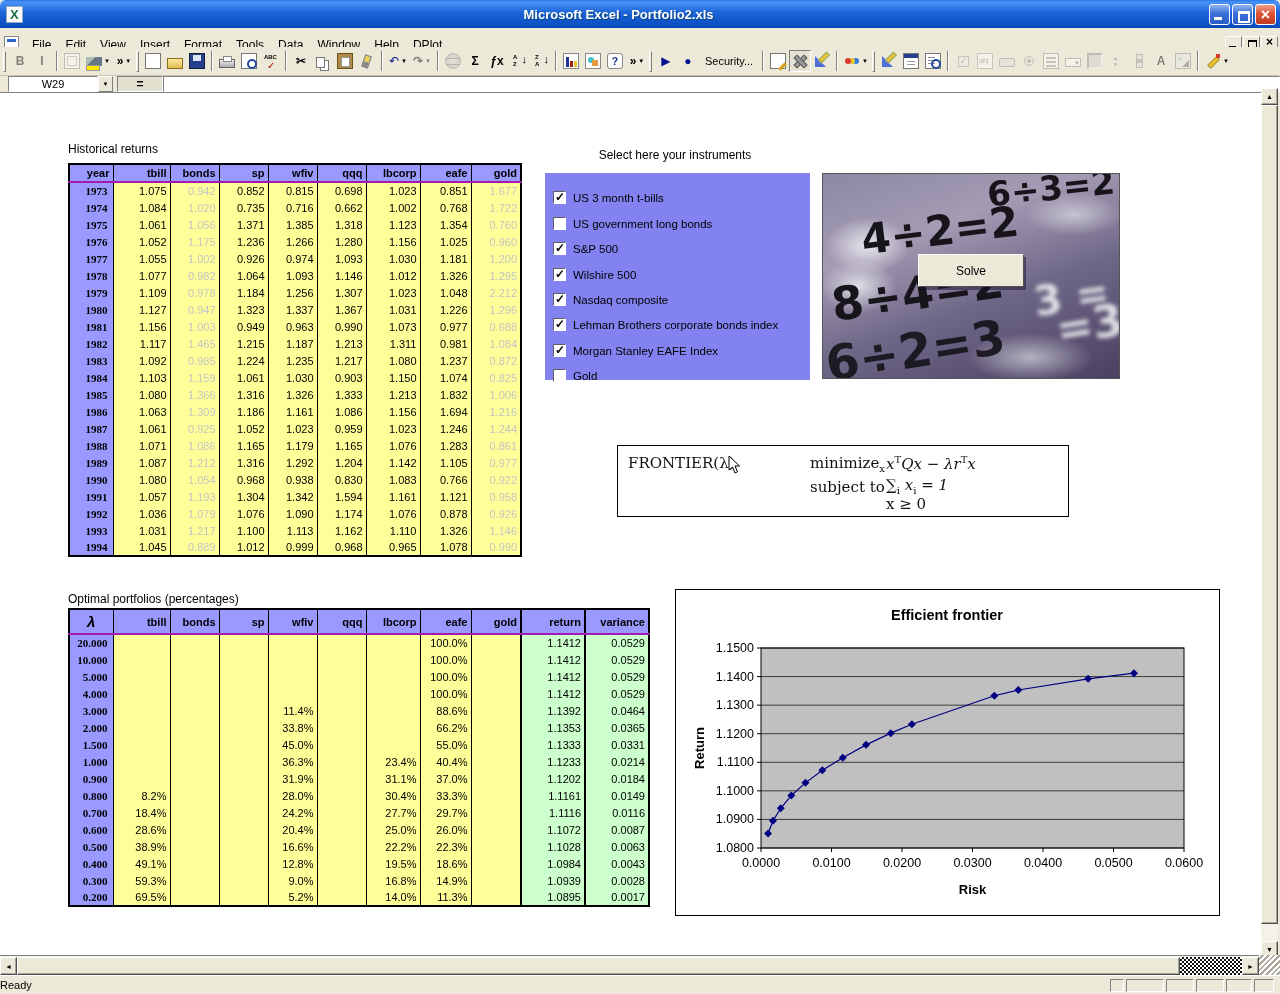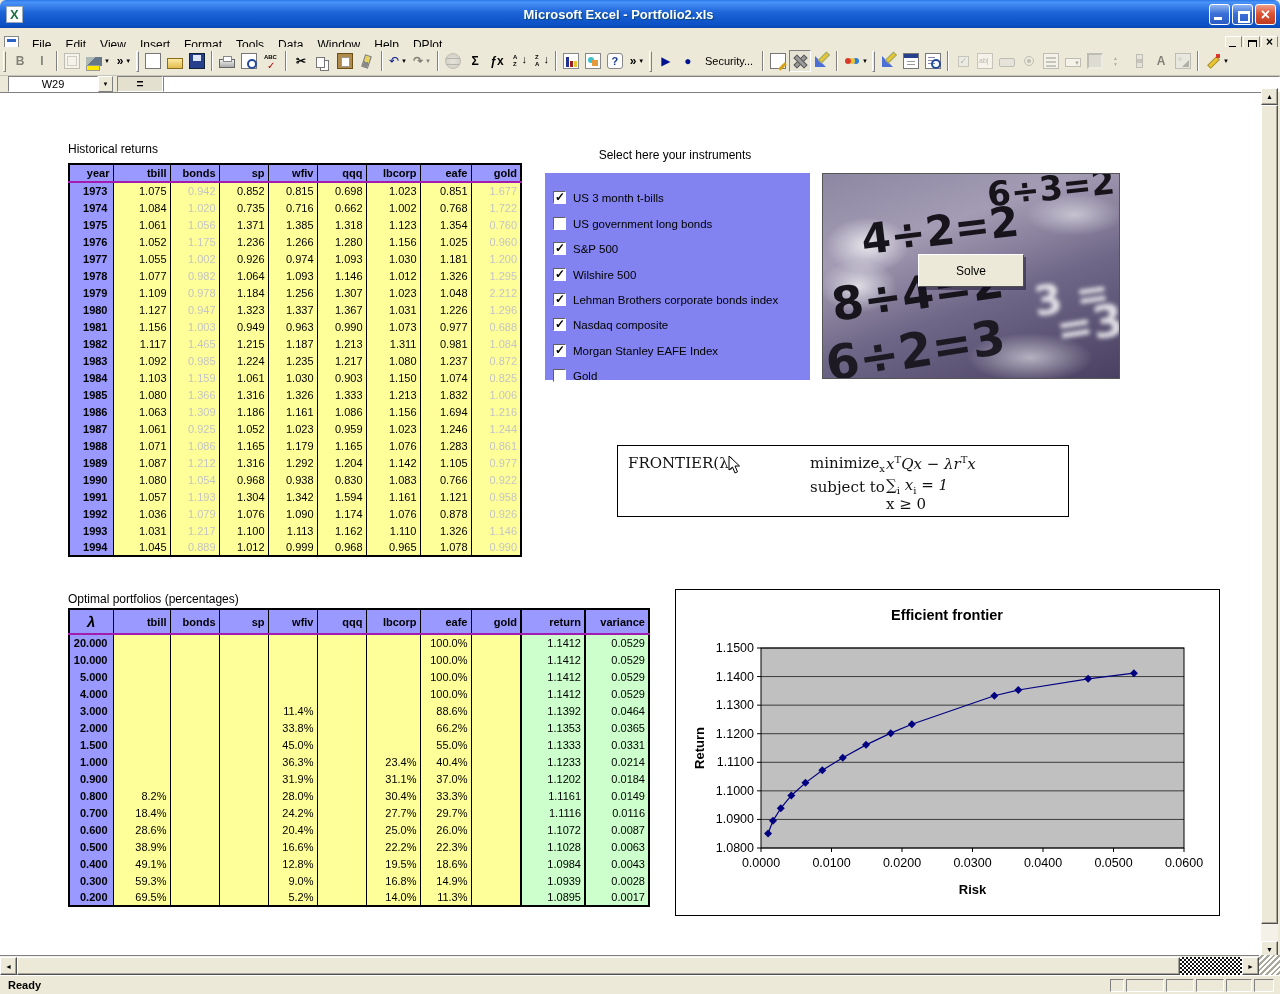--- a/index.html
+++ b/index.html
@@ -131,21 +131,21 @@
   
   .doc{position:absolute;left:0;top:92px;width:1261px;height:863px;background:#fff;overflow:hidden;
     border-top:1px solid #808080;}
   .sheet-label{position:absolute;font-size:12px;color:#000;}
 
   table.xl{border-collapse:collapse;table-layout:fixed;position:absolute;
     font-size:11px;border:2px solid #000;}
   table.xl td,table.xl th{border-left:1px solid #000;border-right:1px solid #000;padding:0 3px 0 0;
     overflow:hidden;white-space:nowrap;text-align:right;font-weight:normal;}
   table.xl thead th{background:#9999FF;font-weight:bold;border-bottom:2px solid #a21caf;}
-  table.xl .rowhead{background:#9999FF;font-weight:bold;padding-right:5px;}
+  table.xl .rowhead{background:#9999FF;font-weight:bold;padding-right:5px;font-family:Liberation Serif, serif;}
   table.xl td.val{background:#FFFF99;color:#000;}
   table.xl td.val.muted{color:#c4c4c4;}
   table.xl td.green{background:#CCFFCC;}
   #hist-table tr{height:17px;}
   #opt-table tr{height:17px;}
   #opt-table thead tr{height:25px;}
   #opt-table thead th.lam{font-size:15px;font-style:italic;text-align:center;padding:0;}
   #opt-table td.green{border-left:2px solid #000;}
 
   
@@ -206,21 +206,21 @@
   .hthumb{position:absolute;left:17px;top:1px;width:1163px;height:18px;background:#ECE9D8;
     border:1px solid;border-color:#fff #505050 #505050 #fff;box-shadow:inset -1px -1px 0 #a8a498;}
   .hchecker{position:absolute;left:1180px;top:1px;width:62px;height:18px;
     background:repeating-conic-gradient(#111 0% 25%,#fff 0% 50%);background-size:4px 4px;}
   .corner{position:absolute;left:1259px;top:955px;width:21px;height:20px;background:#ECE9D8;
     background-image:repeating-linear-gradient(135deg,#fff 0 2px,#aca899 2px 4px);}
 
   
   .statusbar{position:absolute;left:0;top:975px;right:0;height:19px;background:#ECE9D8;
     border-top:1px solid #fff;display:flex;align-items:center;font-size:11px;}
-  .status-text{margin-left:8px;color:#000;font-weight:bold;}
+  .status-text{margin-left:0;color:#000;}
   .panes{margin-left:auto;display:flex;gap:2px;margin-right:6px;}
   .pane{height:13px;border:1px solid;border-color:#808080 #fff #fff #808080;}
 </style>
 </head>
 <body>
 
 <div class="window">
 
   <div class="titlebar">
     <span class="app-icon"></span>
@@ -704,25 +704,25 @@
         <div class="chk-row">
           <span class="chk-box on"></span>
           <span class="chk-label">S&amp;P 500</span>
         </div>
         <div class="chk-row">
           <span class="chk-box on"></span>
           <span class="chk-label">Wilshire 500</span>
         </div>
         <div class="chk-row">
           <span class="chk-box on"></span>
-          <span class="chk-label">Lehman Brothers corporate bonds index</span>
+          <span class="chk-label">Nasdaq composite</span>
         </div>
         <div class="chk-row">
           <span class="chk-box on"></span>
-          <span class="chk-label">Nasdaq composite</span>
+          <span class="chk-label">Lehman Brothers corporate bonds index</span>
         </div>
         <div class="chk-row">
           <span class="chk-box on"></span>
           <span class="chk-label">Morgan Stanley EAFE Index</span>
         </div>
         <div class="chk-row">
           <span class="chk-box"></span>
           <span class="chk-label">Gold</span>
         </div>
       </div>

